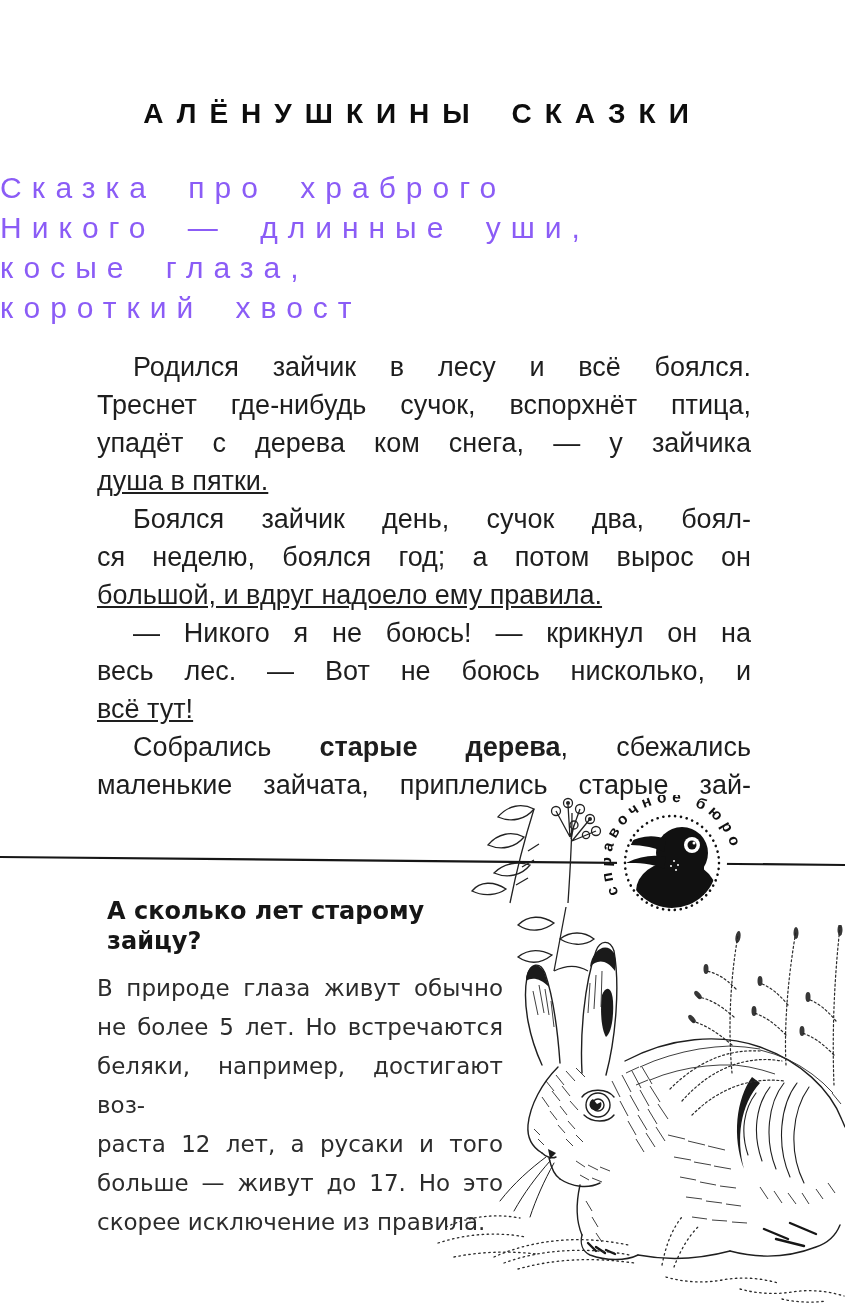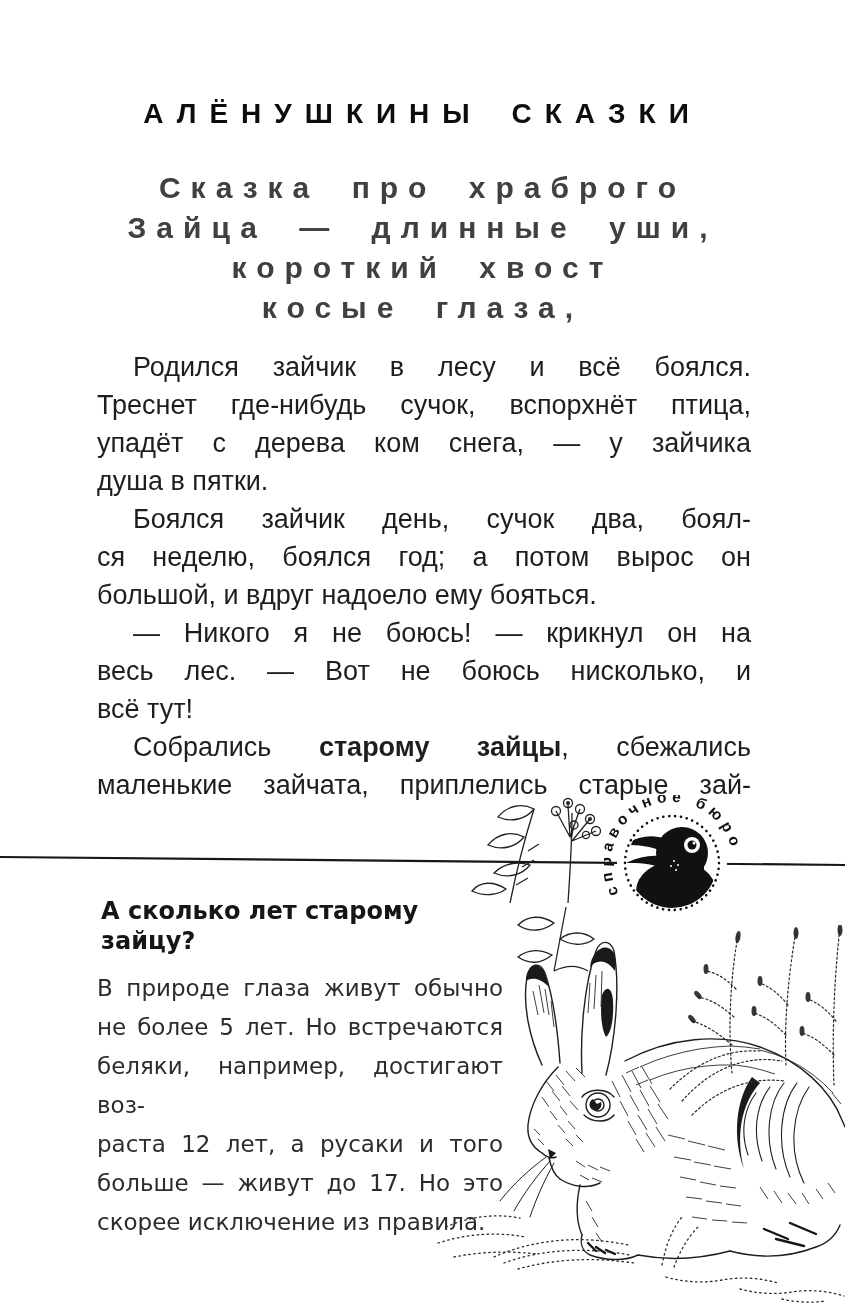--- a/index.html
+++ b/index.html
@@ -8,89 +8,89 @@
     background:#ffffff;overflow:hidden;
     font-family:"Liberation Sans",sans-serif;color:#1c1c1c;padding-left:13px;
   }
   
   .book-header{
     position:absolute;left:0;top:98px;width:845px;text-align:center;
     font-size:28px;font-weight:bold;letter-spacing:13px;word-spacing:8px;
     color:#0d0d0d;white-space:nowrap;
   }
   .story-title{
-    position:absolute;left:0;top:168px;width:845px;text-align:center;
-    font-size:30px;font-weight:bold;line-height:40px;
-    letter-spacing:10px;word-spacing:14px;color:#404040;
+    position:absolute;left:0;top:168px;width:845px;text-align:left;
+    font-size:30px;font-weight:normal;line-height:40px;
+    letter-spacing:10px;word-spacing:14px;color:#8b5cf6;
   }
   
   .story{
     position:absolute;left:97px;top:348px;width:654px;
     font-size:27px;line-height:38px;color:#1e1e1e;
   }
   .story .line{text-align:justify;text-align-last:justify;}
   .story .line.first{text-indent:36px;}
-  .story .line.lastleft{text-align-last:left;}
+  .story .line.lastleft{text-align-last:left;text-decoration:underline;}
   .story .b{font-weight:bold;}
   
   .rule{position:absolute;left:0;top:851px;z-index:1;}
   
   .plant{position:absolute;left:470px;top:793px;z-index:2;}
   .stamp{position:absolute;left:604px;top:795px;z-index:3;}
   
   .infobox{
     position:absolute;left:97px;top:896px;width:406px;z-index:4;
     font-family:"DejaVu Sans",sans-serif;
   }
   .infobox .question{
     font-size:24px;font-weight:bold;color:#161616;line-height:30px;
-    margin:0 0 13px 4px;
+    margin:0 0 13px 10px;
   }
   .infobox .ans-line{
     font-size:23px;line-height:39px;color:#2c2c2c;
     text-align:justify;text-align-last:justify;
   }
   .infobox .ans-line.lastleft{text-align-last:left;}
   
   .hare{position:absolute;left:430px;top:925px;z-index:2;}
   svg{display:block;}
 </style>
 </head>
 <body>
 
 <div class="page">
 
   <div class="book-header">АЛЁНУШКИНЫ СКАЗКИ</div>
 
   <div class="story-title">
       <div>Сказка про храброго</div>
-      <div>Зайца — длинные уши,</div>
+      <div>Никого — длинные уши,</div>
+      <div>косые глаза,</div>
       <div>короткий хвост</div>
-      <div>косые глаза,</div>
     </div>
 
   <div class="story">
       <div>
         <div class="line first"><span>Родился зайчик в лесу и всё боялся.</span></div>
         <div class="line"><span>Треснет где-нибудь сучок, вспорхнёт птица,</span></div>
         <div class="line"><span>упадёт с дерева ком снега, — у зайчика</span></div>
         <div class="line lastleft"><span>душа в пятки.</span></div>
       </div>
       <div>
         <div class="line first"><span>Боялся зайчик день, сучок два, боял-</span></div>
         <div class="line"><span>ся неделю, боялся год; а потом вырос он</span></div>
-        <div class="line lastleft"><span>большой, и вдруг надоело ему бояться.</span></div>
+        <div class="line lastleft"><span>большой, и вдруг надоело ему правила.</span></div>
       </div>
       <div>
         <div class="line first"><span>— Никого я не боюсь! — крикнул он на</span></div>
         <div class="line"><span>весь лес. — Вот не боюсь нисколько, и</span></div>
         <div class="line lastleft"><span>всё тут!</span></div>
       </div>
       <div>
-        <div class="line first"><span>Собрались </span><span class="b">старому зайцы</span><span>, сбежались</span></div>
+        <div class="line first"><span>Собрались </span><span class="b">старые дерева</span><span>, сбежались</span></div>
         <div class="line"><span>маленькие зайчата, приплелись старые зай-</span></div>
       </div>
     </div>
 
   <svg class="rule" width="845" height="20" viewBox="0 0 845 20">
     <line x1="0" y1="6" x2="845" y2="14" stroke="#161616" stroke-width="2.2"></line>
   </svg>
 
   <svg class="plant" width="160" height="185" viewBox="0 0 160 185">
     <g fill="none" stroke="#222" stroke-width="1.3">

